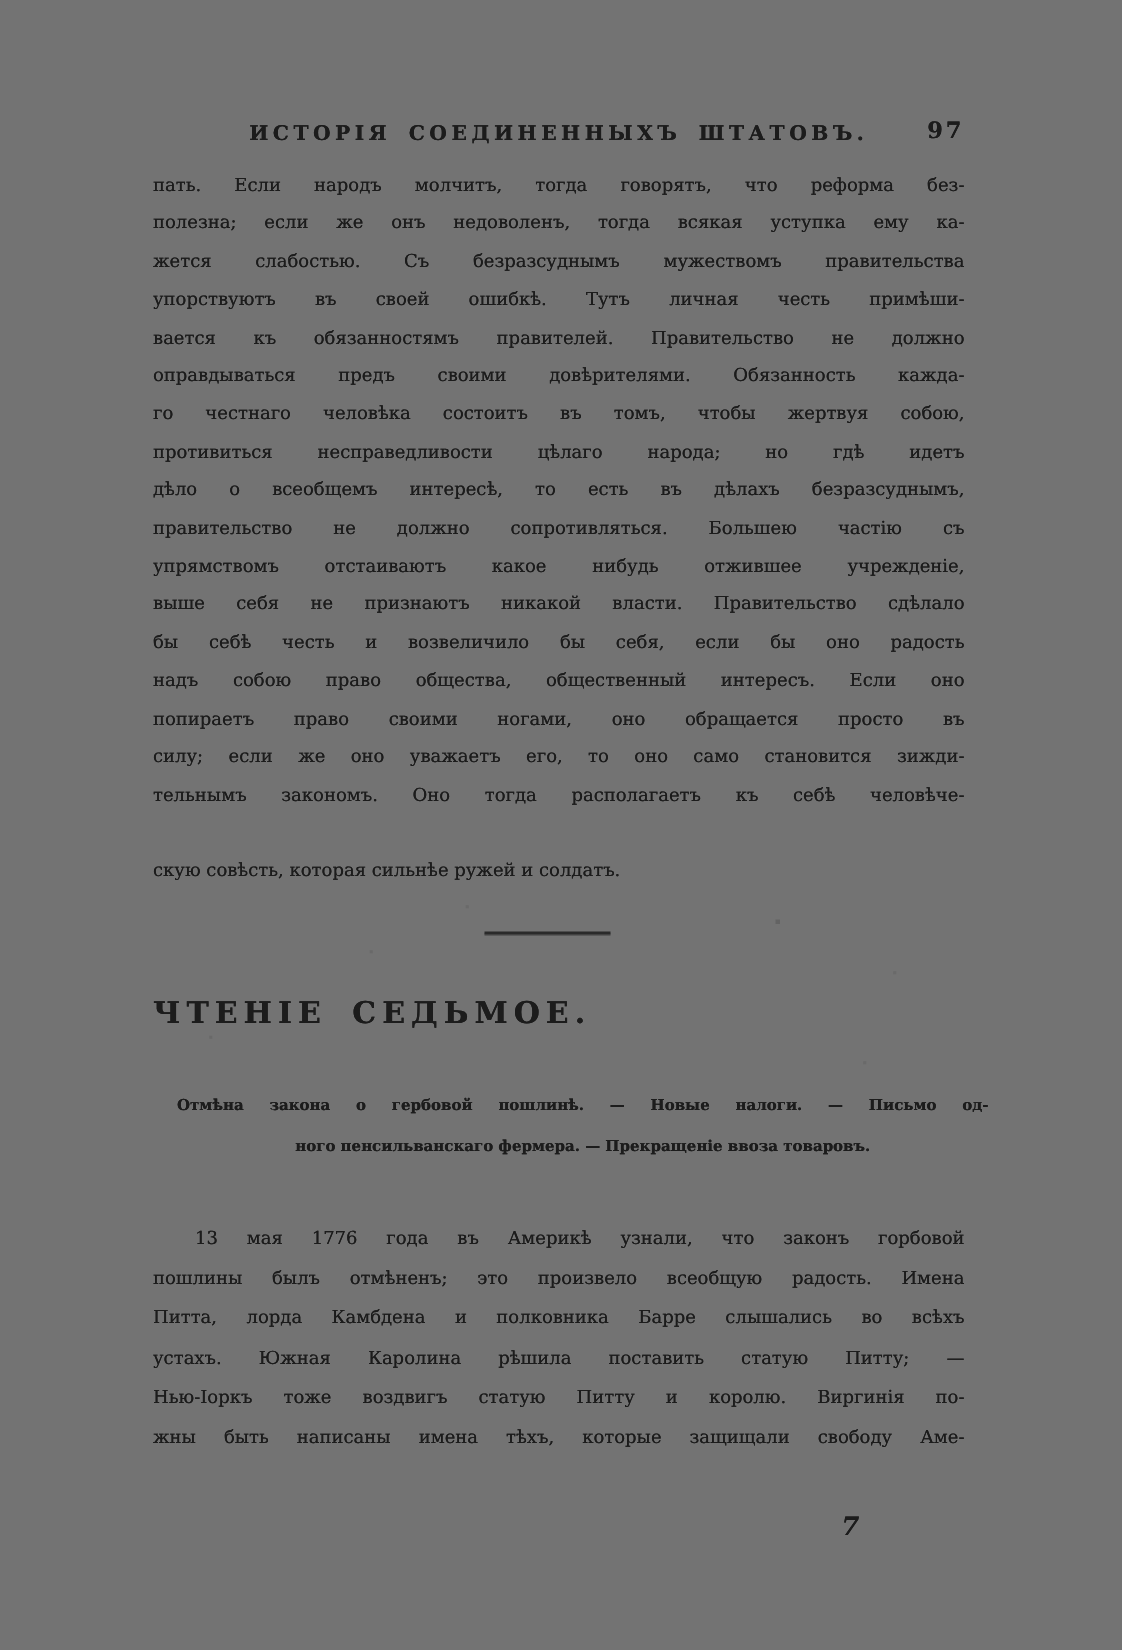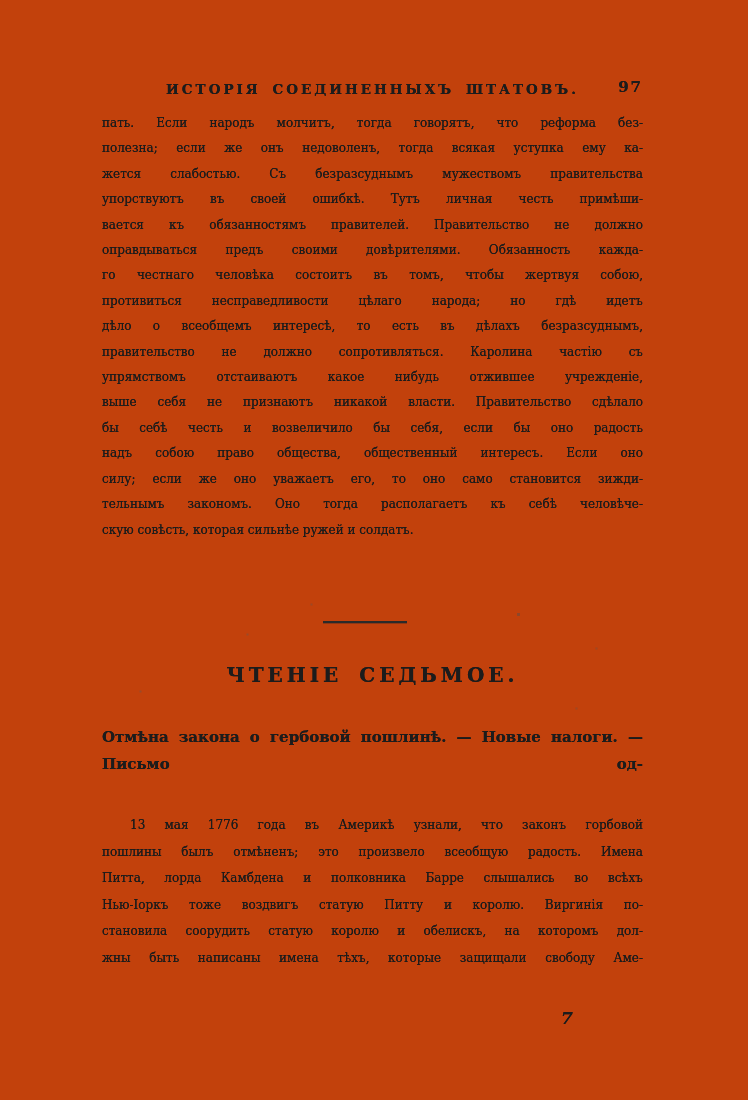--- a/index.html
+++ b/index.html
@@ -6,21 +6,21 @@
     margin: 0;
     padding: 0;
     background: #e8e6e0;
     font-family: "DejaVu Serif", serif;
   }
   .page {
     position: relative;
     width: 748px;
     height: 1100px;
     margin: 0 auto;
-    background: #c2410c;
+    background: #737373;
     color: #1c1c1c;
     overflow: hidden;
     text-shadow: 0 0 0.35px currentColor; 
   }
   
   .running-head {
     position: absolute;
     top: 78px;
     left: 102px;
     width: 541px;
@@ -52,53 +52,53 @@
     font-size: 12px;
   }
   .para-1 { top: 111px; line-height: 25.4px; }
   .para-2 { top: 812px; line-height: 26.6px; }
   .line {
     text-align: justify;
     text-align-last: justify;
     white-space: normal;
     overflow: hidden;
   }
-  .line.end { text-align-last: left; }
+  .line.end { text-align-last: left; margin-top: 25px; }
   .line.indent { text-indent: 28px; }
   
   .divider {
     position: absolute;
     top: 621px;
     left: 50%;
     transform: translateX(-9px); 
     margin-left: -42px;
     width: 84px;
     height: 2px;
     background: #2a2a2a;
     box-shadow: 0 1px 0 rgba(40,40,40,.35);
   }
   .section-heading {
     position: absolute;
     top: 663px;
     left: 102px;
     width: 541px;
     margin: 0;
-    text-align: center;
+    text-align: left;
     font-size: 20px;
     font-weight: bold;
     letter-spacing: 4px;
     word-spacing: 6px;
   }
   
   .summary {
     position: absolute;
     top: 724px;
-    left: 102px;
+    left: 118px;
     width: 541px;
-    font-size: 15px;
+    font-size: 10px;
     font-weight: bold;
     line-height: 27px;
   }
   .summary .line.center {
     text-align: center;
     text-align-last: center;
   }
   
   .signature-mark {
     position: absolute;
@@ -138,44 +138,46 @@
   <div class="textblock para-1">
     <div class="line">пать. Если народъ молчитъ, тогда говорятъ, что реформа без-</div>
     <div class="line">полезна; если же онъ недоволенъ, тогда всякая уступка ему ка-</div>
     <div class="line">жется слабостью. Съ безразсуднымъ мужествомъ правительства</div>
     <div class="line">упорствуютъ въ своей ошибкѣ. Тутъ личная честь примѣши-</div>
     <div class="line">вается къ обязанностямъ правителей. Правительство не должно</div>
     <div class="line">оправдываться предъ своими довѣрителями. Обязанность кажда-</div>
     <div class="line">го честнаго человѣка состоитъ въ томъ, чтобы жертвуя собою,</div>
     <div class="line">противиться несправедливости цѣлаго народа; но гдѣ идетъ</div>
     <div class="line">дѣло о всеобщемъ интересѣ, то есть въ дѣлахъ безразсуднымъ,</div>
-    <div class="line">правительство не должно сопротивляться. Каролина частію съ</div>
+    <div class="line">правительство не должно сопротивляться. Большею частію съ</div>
     <div class="line">упрямствомъ отстаиваютъ какое нибудь отжившее учрежденіе,</div>
     <div class="line">выше себя не признаютъ никакой власти. Правительство сдѣлало</div>
     <div class="line">бы себѣ честь и возвеличило бы себя, если бы оно радость</div>
     <div class="line">надъ собою право общества, общественный интересъ. Если оно</div>
+    <div class="line">попираетъ право своими ногами, оно обращается просто въ</div>
     <div class="line">силу; если же оно уважаетъ его, то оно само становится зижди-</div>
     <div class="line">тельнымъ закономъ. Оно тогда располагаетъ къ себѣ человѣче-</div>
     <div class="line end">скую совѣсть, которая сильнѣе ружей и солдатъ.</div>
   </div>
 
   <div class="divider"></div>
 
   <h2 class="section-heading">ЧТЕНІЕ СЕДЬМОЕ.</h2>
 
   <div class="summary">
     <div class="line">Отмѣна закона о гербовой пошлинѣ. — Новые налоги. — Письмо од-</div>
+    <div class="line center">ного пенсильванскаго фермера. — Прекращеніе ввоза товаровъ.</div>
   </div>
 
   <div class="textblock para-2">
     <div class="line indent">13 мая 1776 года въ Америкѣ узнали, что законъ горбовой</div>
     <div class="line">пошлины былъ отмѣненъ; это произвело всеобщую радость. Имена</div>
     <div class="line">Питта, лорда Камбдена и полковника Барре слышались во всѣхъ</div>
+    <div class="line">устахъ. Южная Каролина рѣшила поставить статую Питту; —</div>
     <div class="line">Нью-Іоркъ тоже воздвигъ статую Питту и королю. Виргинія по-</div>
-    <div class="line">становила соорудить статую королю и обелискъ, на которомъ дол-</div>
     <div class="line">жны быть написаны имена тѣхъ, которые защищали свободу Аме-</div>
 
   </div>
 
   <div class="signature-mark">7</div>
 
   <div class="specks"></div>
 
 </div>
 

